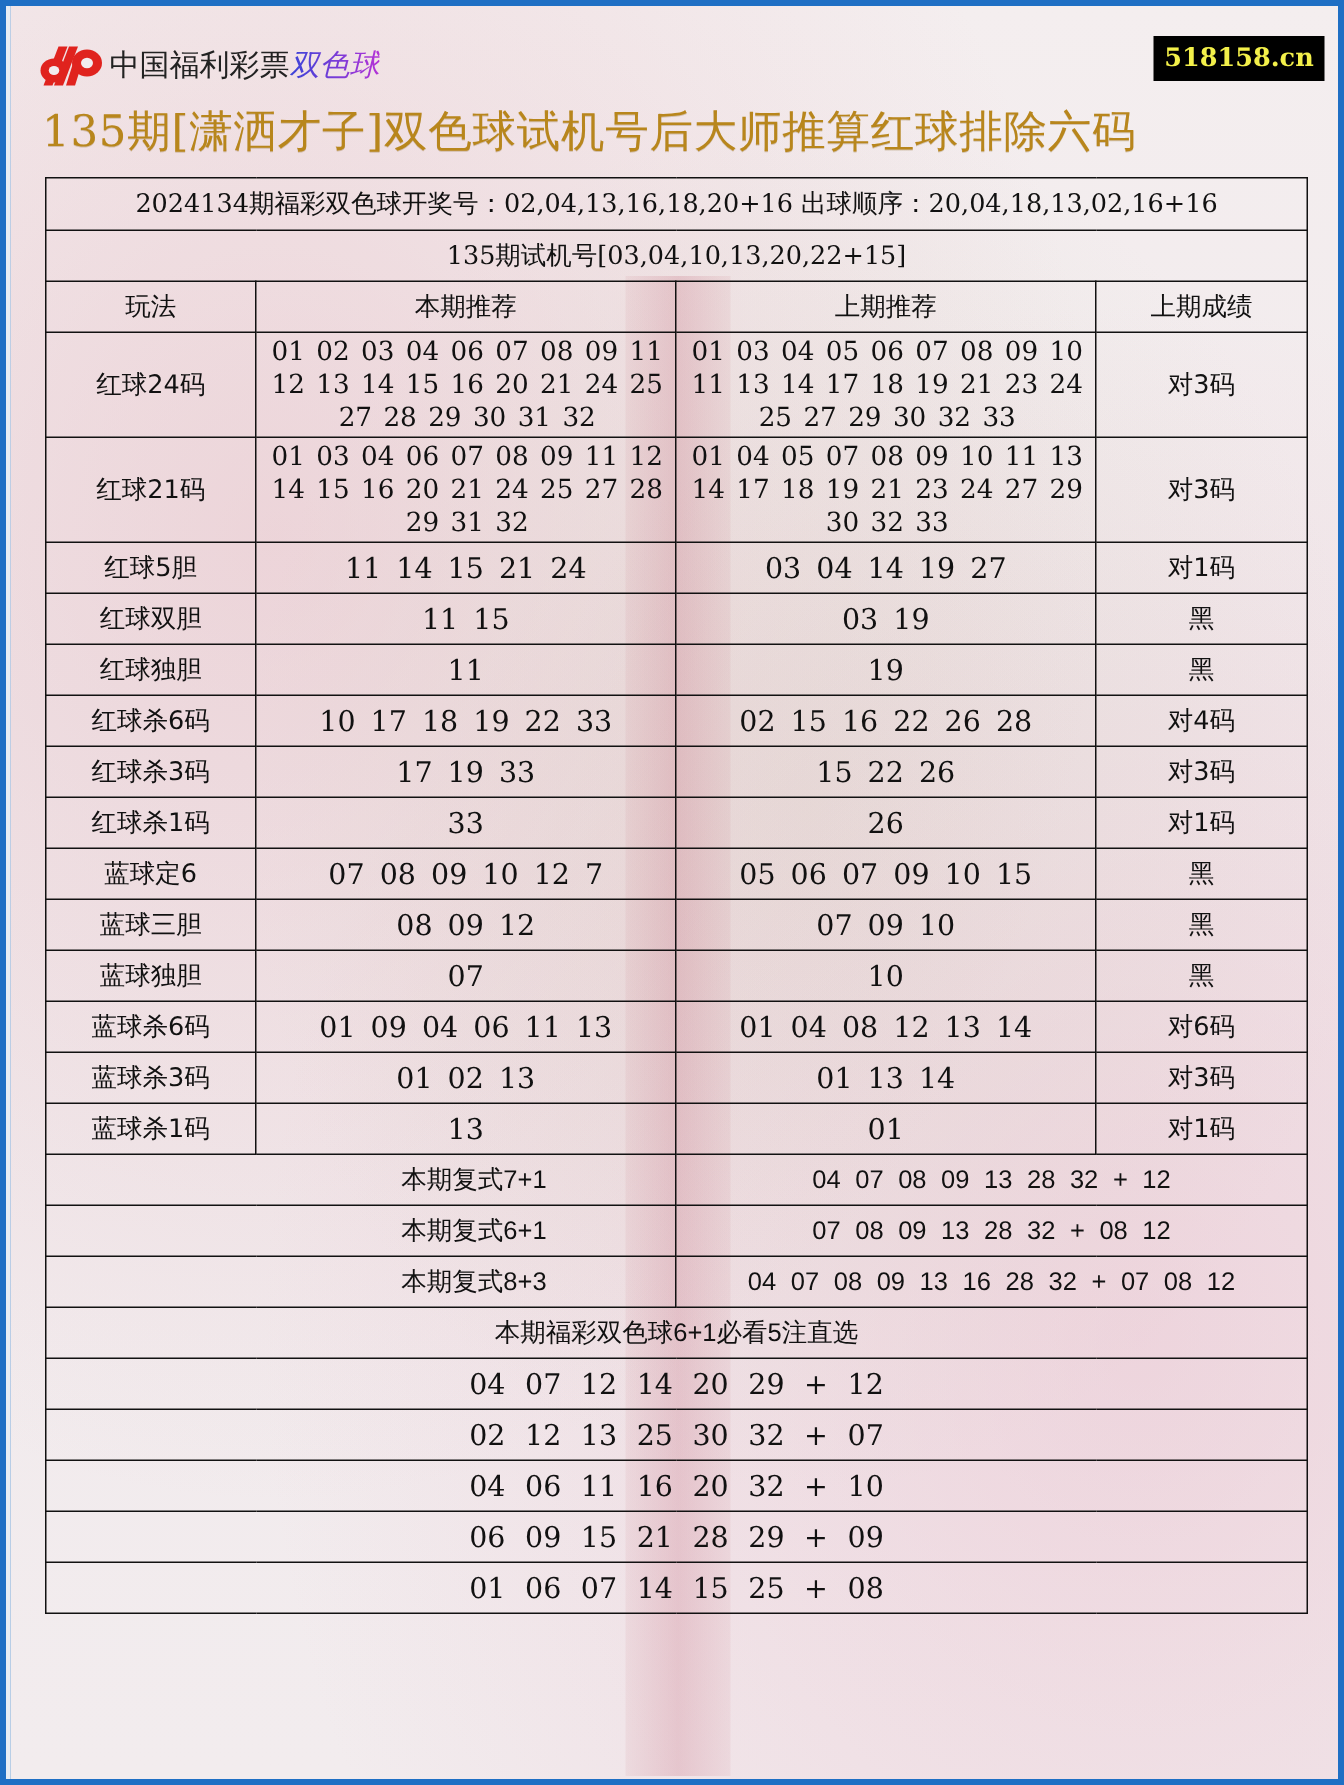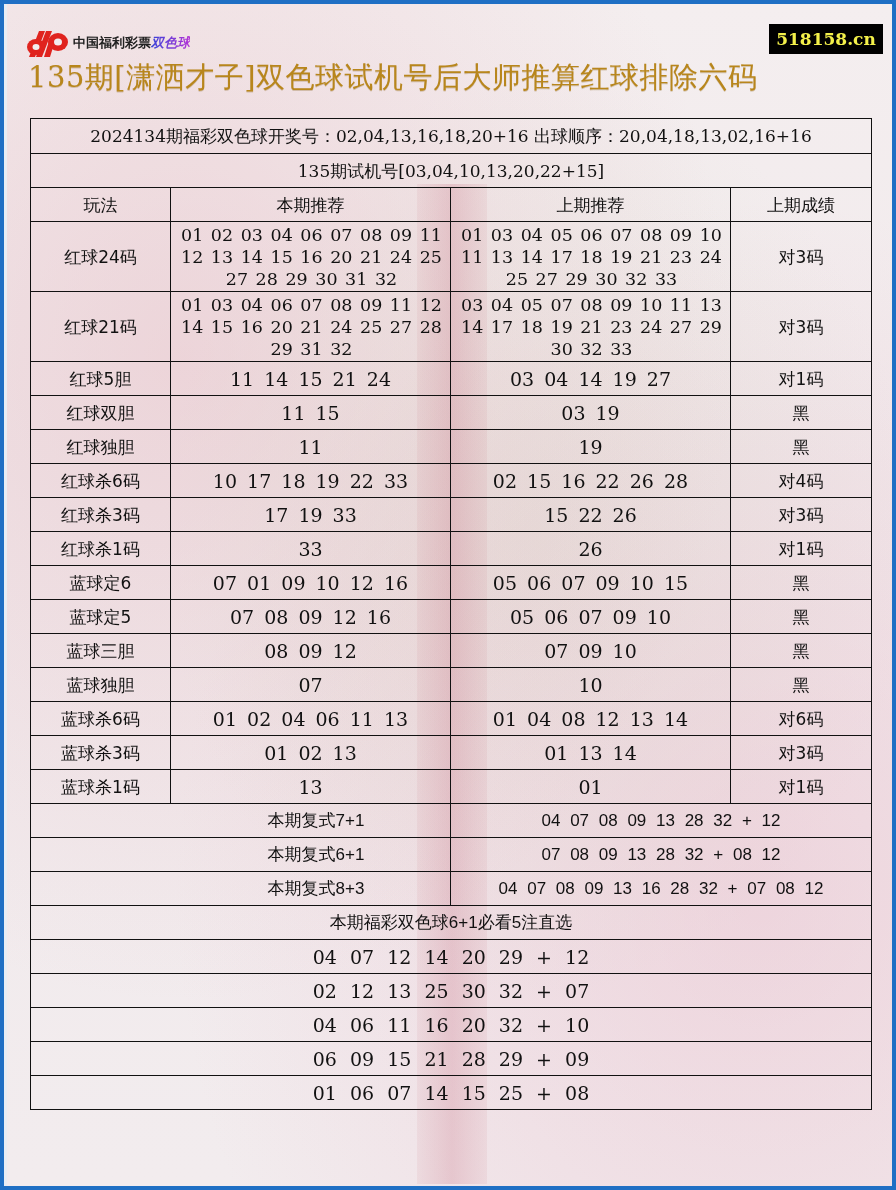--- a/index.html
+++ b/index.html
@@ -23,36 +23,36 @@
     background: linear-gradient(90deg, rgba(200,120,130,0.10), rgba(190,90,110,0.22), rgba(200,120,130,0.10));
     pointer-events: none;
   }
   .logo {
     position: absolute; left: 18px; top: 24px; height: 30px;
     display: flex; align-items: center; gap: 4px;
   }
   .logo-mark { width: 44px; height: 32px; }
   .logo-text {
     font-family: "DejaVu Sans", "Liberation Sans", sans-serif;
-    font-weight: bold; font-size: 13px; color: #222; letter-spacing: 0px;
+    font-weight: normal; font-size: 20px; color: #222; letter-spacing: 0px;
   }
   .logo-text .ssq {
     background: linear-gradient(90deg, #3a44d8, #b333d6);
     -webkit-background-clip: text; background-clip: text; color: transparent;
     font-style: italic;
   }
   .site-badge {
     position: absolute; left: 762px; top: 20px; width: 114px; height: 30px;
     background: #000; color: #f3f04a;
     font-family: "DejaVu Serif", "Liberation Serif", serif;
     font-size: 17px; font-weight: bold;
     display: flex; align-items: center; justify-content: center;
   }
   .title {
-    position: absolute; left: 28px; top: 58px; width: 850px;
+    position: absolute; left: 28px; top: 68px; width: 850px;
     font-size: 29px; color: #b8861c; white-space: nowrap;
     letter-spacing: 0.5px;
     text-shadow: 0 1px 0 rgba(120,80,0,0.25);
   }
   table.main {
     position: absolute; left: 30px; top: 118px; width: 841px;
     border-collapse: collapse; table-layout: fixed;
     font-size: 17px; color: #111;
   }
   table.main td {
@@ -135,21 +135,21 @@
       <td class="cn">对3码</td>
     </tr>
     <tr style="height:70px">
       <td class="cn">红球21码</td>
       <td class="nums">
         <div>01 03 04 06 07 08 09 11 12</div>
         <div>14 15 16 20 21 24 25 27 28</div>
         <div>29 31 32</div>
       </td>
       <td class="nums">
-        <div>03 04 05 07 08 09 10 11 13</div>
+        <div>01 04 05 07 08 09 10 11 13</div>
         <div>14 17 18 19 21 23 24 27 29</div>
         <div>30 32 33</div>
       </td>
       <td class="cn">对3码</td>
     </tr>
 
     <tr class="r35">
       <td class="cn">红球5胆</td>
       <td class="mid">11 14 15 21 24</td>
       <td class="mid">03 04 14 19 27</td>
@@ -180,45 +180,39 @@
       <td class="cn">对3码</td>
     </tr>
     <tr class="r35">
       <td class="cn">红球杀1码</td>
       <td class="mid">33</td>
       <td class="mid">26</td>
       <td class="cn">对1码</td>
     </tr>
     <tr class="r35">
       <td class="cn">蓝球定6</td>
-      <td class="mid">07 01 09 10 12 16</td>
+      <td class="mid">07 08 09 10 12 7</td>
       <td class="mid">05 06 07 09 10 15</td>
-      <td class="cn">黑</td>
-    </tr>
-    <tr class="r35">
-      <td class="cn">蓝球定5</td>
-      <td class="mid">07 08 09 12 16</td>
-      <td class="mid">05 06 07 09 10</td>
       <td class="cn">黑</td>
     </tr>
     <tr class="r35">
       <td class="cn">蓝球三胆</td>
       <td class="mid">08 09 12</td>
       <td class="mid">07 09 10</td>
       <td class="cn">黑</td>
     </tr>
     <tr class="r35">
       <td class="cn">蓝球独胆</td>
       <td class="mid">07</td>
       <td class="mid">10</td>
       <td class="cn">黑</td>
     </tr>
     <tr class="r35">
       <td class="cn">蓝球杀6码</td>
-      <td class="mid">01 02 04 06 11 13</td>
+      <td class="mid">01 09 04 06 11 13</td>
       <td class="mid">01 04 08 12 13 14</td>
       <td class="cn">对6码</td>
     </tr>
     <tr class="r35">
       <td class="cn">蓝球杀3码</td>
       <td class="mid">01 02 13</td>
       <td class="mid">01 13 14</td>
       <td class="cn">对3码</td>
     </tr>
     <tr class="r35">

